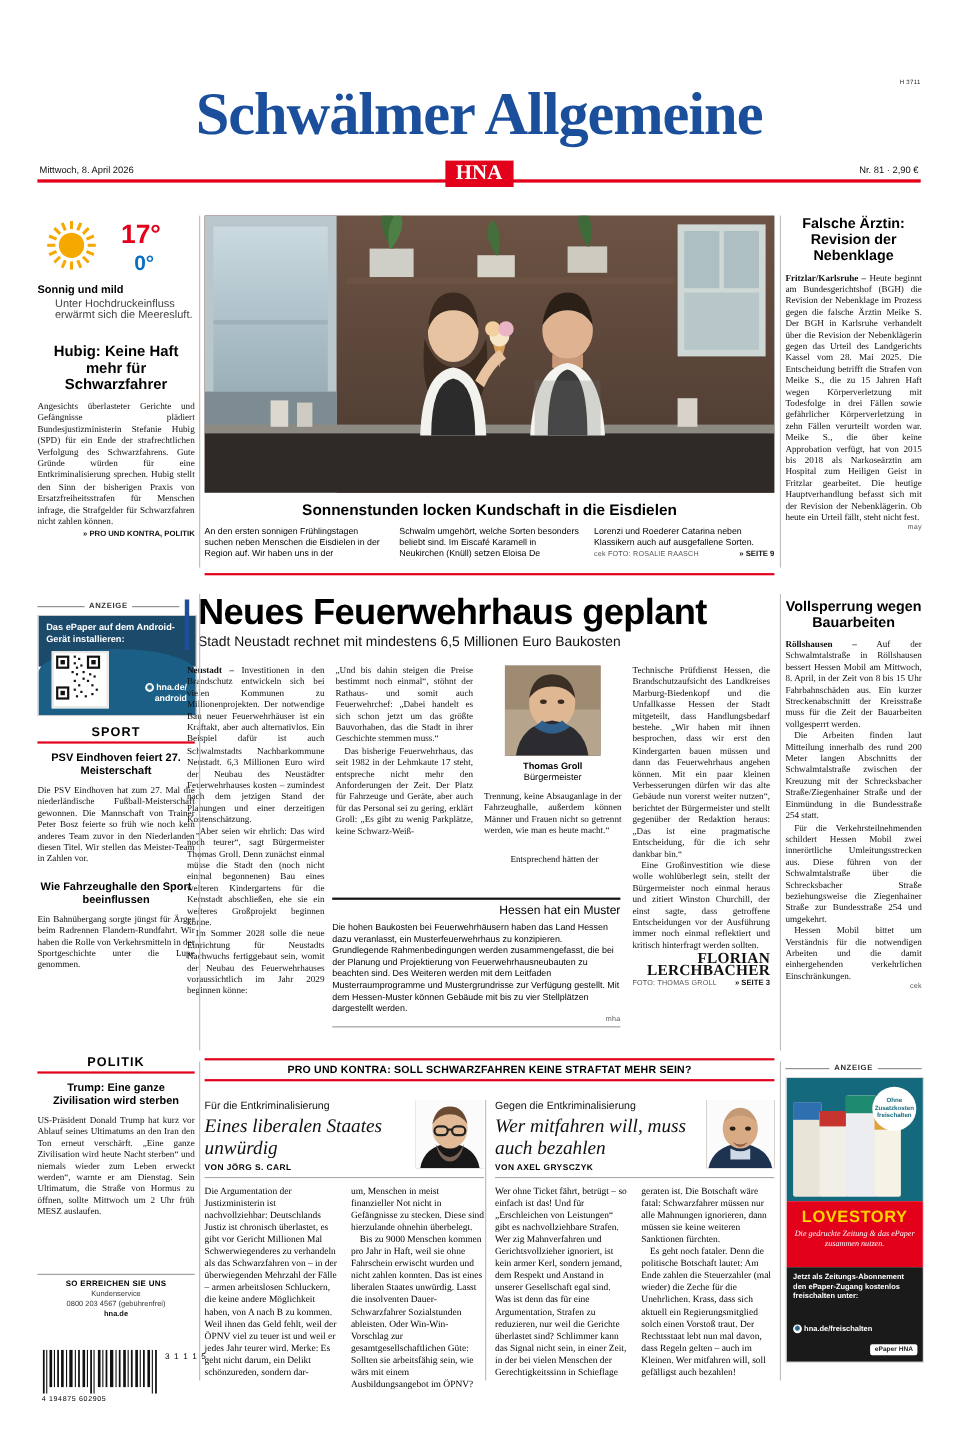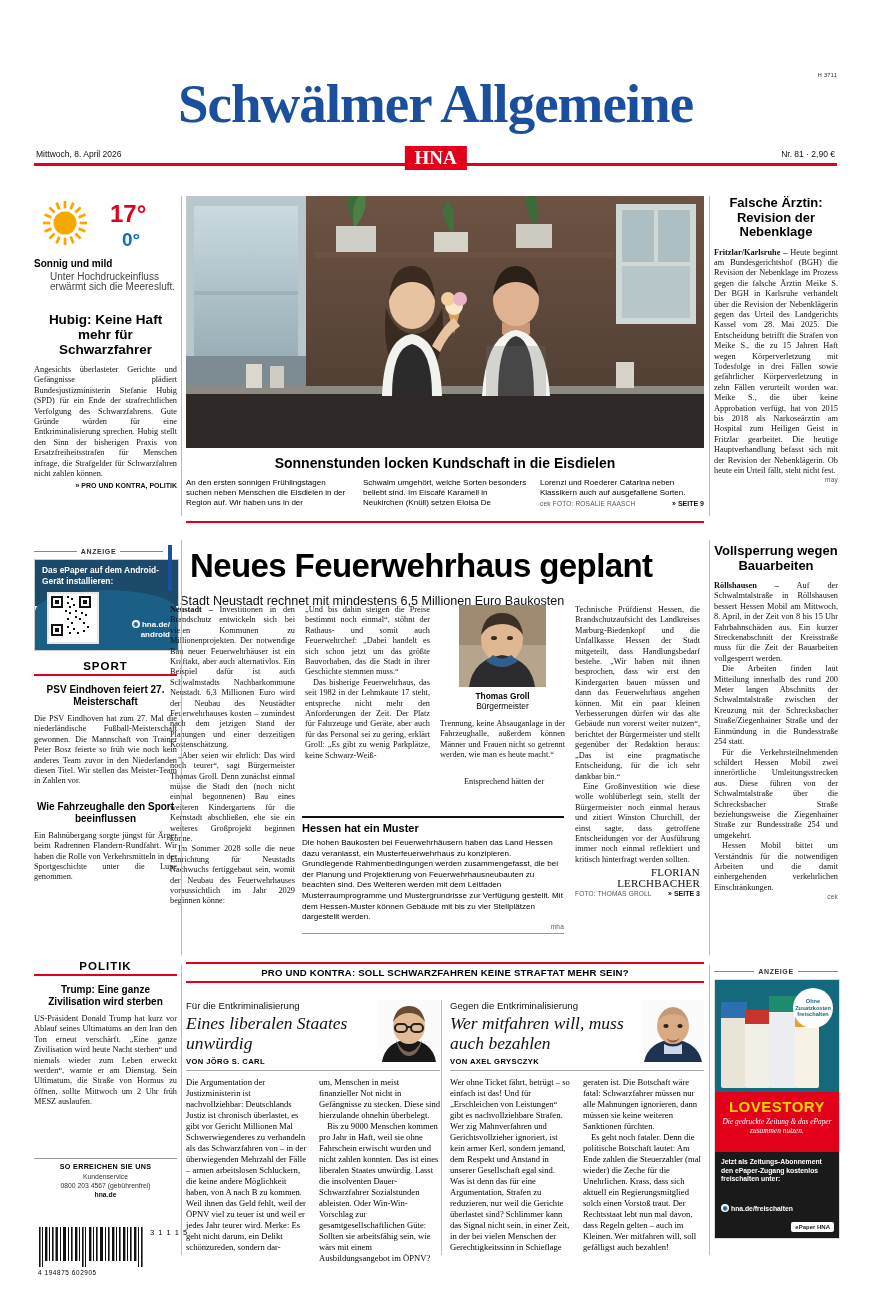--- a/index.html
+++ b/index.html
@@ -28,21 +28,21 @@
   }
 
   
   .col-rule-v{position:absolute;width:1px;background:#bbb;}
 
   .body-serif{
     font-family:"Liberation Serif", serif;font-size:8.3px;line-height:10.4px;
     text-align:justify;hyphens:auto;color:#111;
   }
   .lead{font-weight:700;}
-  .kicker{font-weight:400;font-size:11px;letter-spacing:.2px;}
+  .kicker{font-weight:700;font-size:14px;letter-spacing:.2px;}
   .credit{font-size:6.5px;color:#555;font-family:"Liberation Sans",sans-serif;letter-spacing:.2px;}
   .seite{font-family:"Liberation Sans",sans-serif;font-weight:700;font-size:7px;color:#111;}
 
   
   .weather{position:absolute;left:34px;top:196px;width:143px;}
   .sun{position:absolute;left:8px;top:4px;width:46px;height:46px;}
   .temp-hi{position:absolute;left:76px;top:4px;font-size:24px;font-weight:700;color:#e2001a;font-family:"Liberation Sans",sans-serif;}
   .temp-lo{position:absolute;left:88px;top:33px;font-size:19px;font-weight:700;color:#0a6fc2;font-family:"Liberation Sans",sans-serif;}
   .w-title{position:absolute;left:0;top:62px;font-size:10px;font-weight:700;font-family:"Liberation Sans",sans-serif;}
   .w-sub{position:absolute;left:16px;top:76px;width:128px;font-size:10px;line-height:9.6px;color:#444;font-family:Liberation Sans, sans-serif;}
@@ -86,37 +86,37 @@
   .sport h3{margin:8px 0 0 0;font-size:10px;line-height:12px;font-weight:700;text-align:center;font-family:"Liberation Sans",sans-serif;}
   .sport p{margin:6px 0 0 0;}
 
   .politik{position:absolute;left:34px;top:960px;width:143px;}
   .politik h3{margin:8px 0 0 0;font-size:10px;line-height:12px;font-weight:700;text-align:center;font-family:"Liberation Sans",sans-serif;}
   .politik p{margin:6px 0 0 0;}
 
   
   .bigflag{position:absolute;left:168px;top:545px;width:4px;height:46px;background:#1b4f9c;}
   .mainhead{position:absolute;left:180px;top:538px;width:524px;}
-  .mainhead h1{margin:10px;font-size:33px;line-height:36px;font-weight:700;letter-spacing:-.6px;font-family:"Liberation Sans",sans-serif;}
+  .mainhead h1{margin:0;font-size:33px;line-height:36px;font-weight:700;letter-spacing:-.6px;font-family:"Liberation Sans",sans-serif;}
   .mainhead .sub{margin-top:2px;font-size:12.6px;font-weight:400;font-family:"Liberation Sans",sans-serif;color:#111;}
 
   .artcols{position:absolute;left:170px;top:605px;width:536px;}
   .c{position:absolute;width:125px;}
   .c p{margin:0 0 0 0;text-indent:8px;}
   .c p.first{text-indent:0;}
 
   
   .portrait{width:87px;height:82px;background:#7d6a58;margin:0 auto;overflow:hidden;position:relative;}
   .port-cap{text-align:center;font-family:"Liberation Sans",sans-serif;font-size:8.4px;line-height:10px;margin-top:4px;}
   .port-cap b{font-weight:700;}
 
   
   .hessenbox{position:absolute;left:302px;top:816px;width:262px;}
   .hessenbox .bt{height:2px;background:#111;}
-  .hessenbox h4{margin:4px 0 4px 0;font-size:11px;font-weight:700;font-family:"Liberation Sans",sans-serif;}
+  .hessenbox h4{margin:4px 0 4px 0;font-size:11px;font-weight:400;font-family:"Liberation Sans",sans-serif;text-align:right;}
   .hessenbox p{margin:0;font-family:"Liberation Sans",sans-serif;font-size:8.1px;line-height:10.6px;}
   .hessenbox .bb{height:1px;background:#999;margin-top:3px;}
 
   
   .rmid{position:absolute;left:714px;top:544px;width:124px;}
   .rmid h2{margin:0;font-size:13px;line-height:14.5px;font-weight:700;text-align:center;font-family:"Liberation Sans",sans-serif;}
   .rmid p{margin:8px 0 0 0;}
 
   
   .anz-right{position:absolute;left:714px;top:968px;width:124px;}

